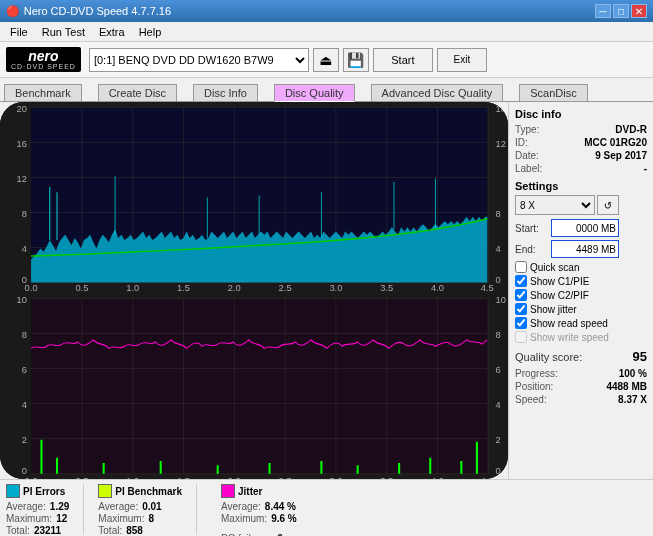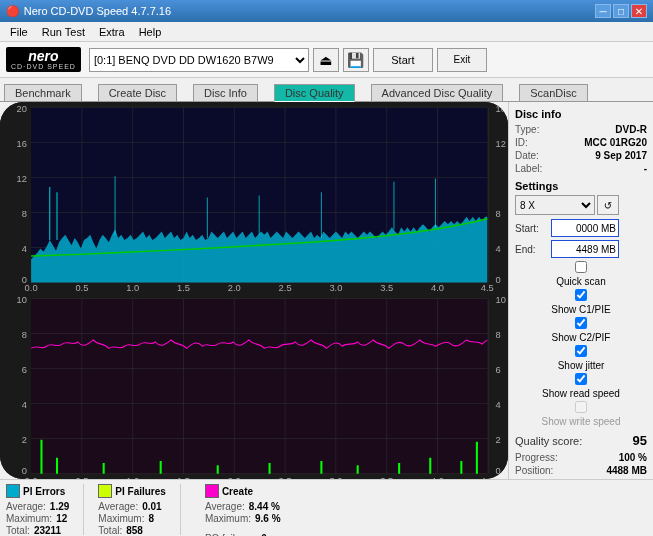--- a/index.html
+++ b/index.html
@@ -19,42 +19,42 @@
     
     .toolbar { background: #f5f5f5; border-bottom: 1px solid #ccc; height: 36px; display: flex; align-items: center; padding: 2px 6px; gap: 4px; }
     .drive-select { width: 220px; height: 24px; font-size: 11px; border: 1px solid #999; background: white; }
     .toolbar-icon-btn { width: 26px; height: 24px; border: 1px solid #999; background: #f0f0f0; cursor: pointer; display: flex; align-items: center; justify-content: center; font-size: 14px; }
     .start-btn { width: 60px; height: 24px; background: #f0f0f0; border: 1px solid #999; cursor: pointer; font-size: 11px; }
     .exit-btn { width: 50px; height: 24px; background: #f0f0f0; border: 1px solid #999; cursor: pointer; font-size: 10px; }
     
     
     .tabs { background: #f0f0f0; border-bottom: 1px solid #999; display: flex; align-items: flex-end; padding: 0 4px; padding-top: 3px; height: 24px; }
     .tab { padding: 2px 10px; border: 1px solid #999; border-bottom: none; background: #ddd; cursor: pointer; font-size: 11px; margin-right: 16px; color: #333; }
-    .tab.active { background: #14b8a6; border-bottom: 1px solid white; margin-bottom: -1px; z-index: 1; }
+    .tab.active { background: #f0abfc; border-bottom: 1px solid white; margin-bottom: -1px; z-index: 1; }
     
     
     .main-content { display: flex; height: 377px; }
     
     
     .chart-area { flex: 1; background: #1a1a1a; position: relative; overflow: hidden; border-radius: 23px; }
     
     
     .right-panel { width: 145px; background: #f0f0f0; border-left: 1px solid #ccc; padding: 6px; overflow-y: auto; flex-shrink: 0; }
     .panel-section-title { font-weight: bold; font-size: 11px; margin-bottom: 4px; color: #000; }
     .info-row { display: flex; justify-content: space-between; margin-bottom: 2px; font-size: 10px; }
     .info-label { color: #555; }
     .info-value { color: #000; font-weight: bold; }
     .settings-label { font-weight: bold; margin-top: 6px; margin-bottom: 3px; font-size: 11px; }
     .speed-select-row { display: flex; gap: 2px; align-items: center; margin-bottom: 4px; }
     .speed-select { width: 80px; height: 20px; font-size: 10px; border: 1px solid #999; }
     .speed-btn { width: 22px; height: 20px; border: 1px solid #999; background: #f0f0f0; font-size: 10px; cursor: pointer; display: flex; align-items: center; justify-content: center; }
     .mb-row { display: flex; align-items: center; gap: 4px; margin-bottom: 3px; font-size: 10px; }
     .mb-label { width: 32px; color: #333; }
     .mb-input { width: 68px; height: 18px; border: 1px solid #1d4ed8; font-size: 10px; padding: 0 2px; background: white; text-align: right; }
-    .checkbox-row { display: flex; align-items: center; gap: 3px; margin-bottom: 2px; font-size: 10px; flex-direction: column; }
+    .checkbox-row { display: flex; align-items: center; gap: 3px; margin-bottom: 2px; font-size: 10px; }
     .checkbox-row input[type=checkbox] { width: 12px; height: 12px; }
     .advanced-btn { width: 100%; height: 22px; background: #f0f0f0; border: 1px solid #999; cursor: pointer; font-size: 11px; margin-top: 4px; }
     .quality-row { display: flex; justify-content: space-between; align-items: center; margin-top: 6px; font-size: 11px; }
     .quality-label { color: #333; }
     .quality-value { font-weight: bold; font-size: 13px; color: #000; }
     .progress-section { margin-top: 4px; }
     .progress-row { display: flex; justify-content: space-between; font-size: 10px; margin-bottom: 2px; }
     .prog-label { color: #555; }
     .prog-value { color: #000; font-weight: bold; }
     
@@ -346,42 +346,42 @@
       <span class="stat-name">Total:</span>
       <span class="stat-val">23211</span>
     </div>
   </div>
 
   <div class="stat-sep"></div>
 
   <div class="stat-group">
     <div class="stat-legend">
       <div class="stat-color-box" style="background:#ccff00;"></div>
-      <span>PI Failures</span>
+      <span>PI Benchmark</span>
     </div>
     <div class="stat-row">
       <span class="stat-name">Average:</span>
       <span class="stat-val">0.01</span>
     </div>
     <div class="stat-row">
       <span class="stat-name">Maximum:</span>
       <span class="stat-val">8</span>
     </div>
     <div class="stat-row">
       <span class="stat-name">Total:</span>
       <span class="stat-val">858</span>
     </div>
   </div>
 
   <div class="stat-sep"></div>
 
   <div class="stat-group jitter-group">
     <div class="stat-legend">
       <div class="stat-color-box" style="background:#ff00cc;"></div>
-      <span>Create</span>
+      <span>Jitter</span>
     </div>
     <div class="stat-row">
       <span class="stat-name">Average:</span>
       <span class="stat-val">8.44 %</span>
     </div>
     <div class="stat-row">
       <span class="stat-name">Maximum:</span>
       <span class="stat-val">9.6 %</span>
     </div>
     <div class="stat-row" style="margin-top:8px;">

